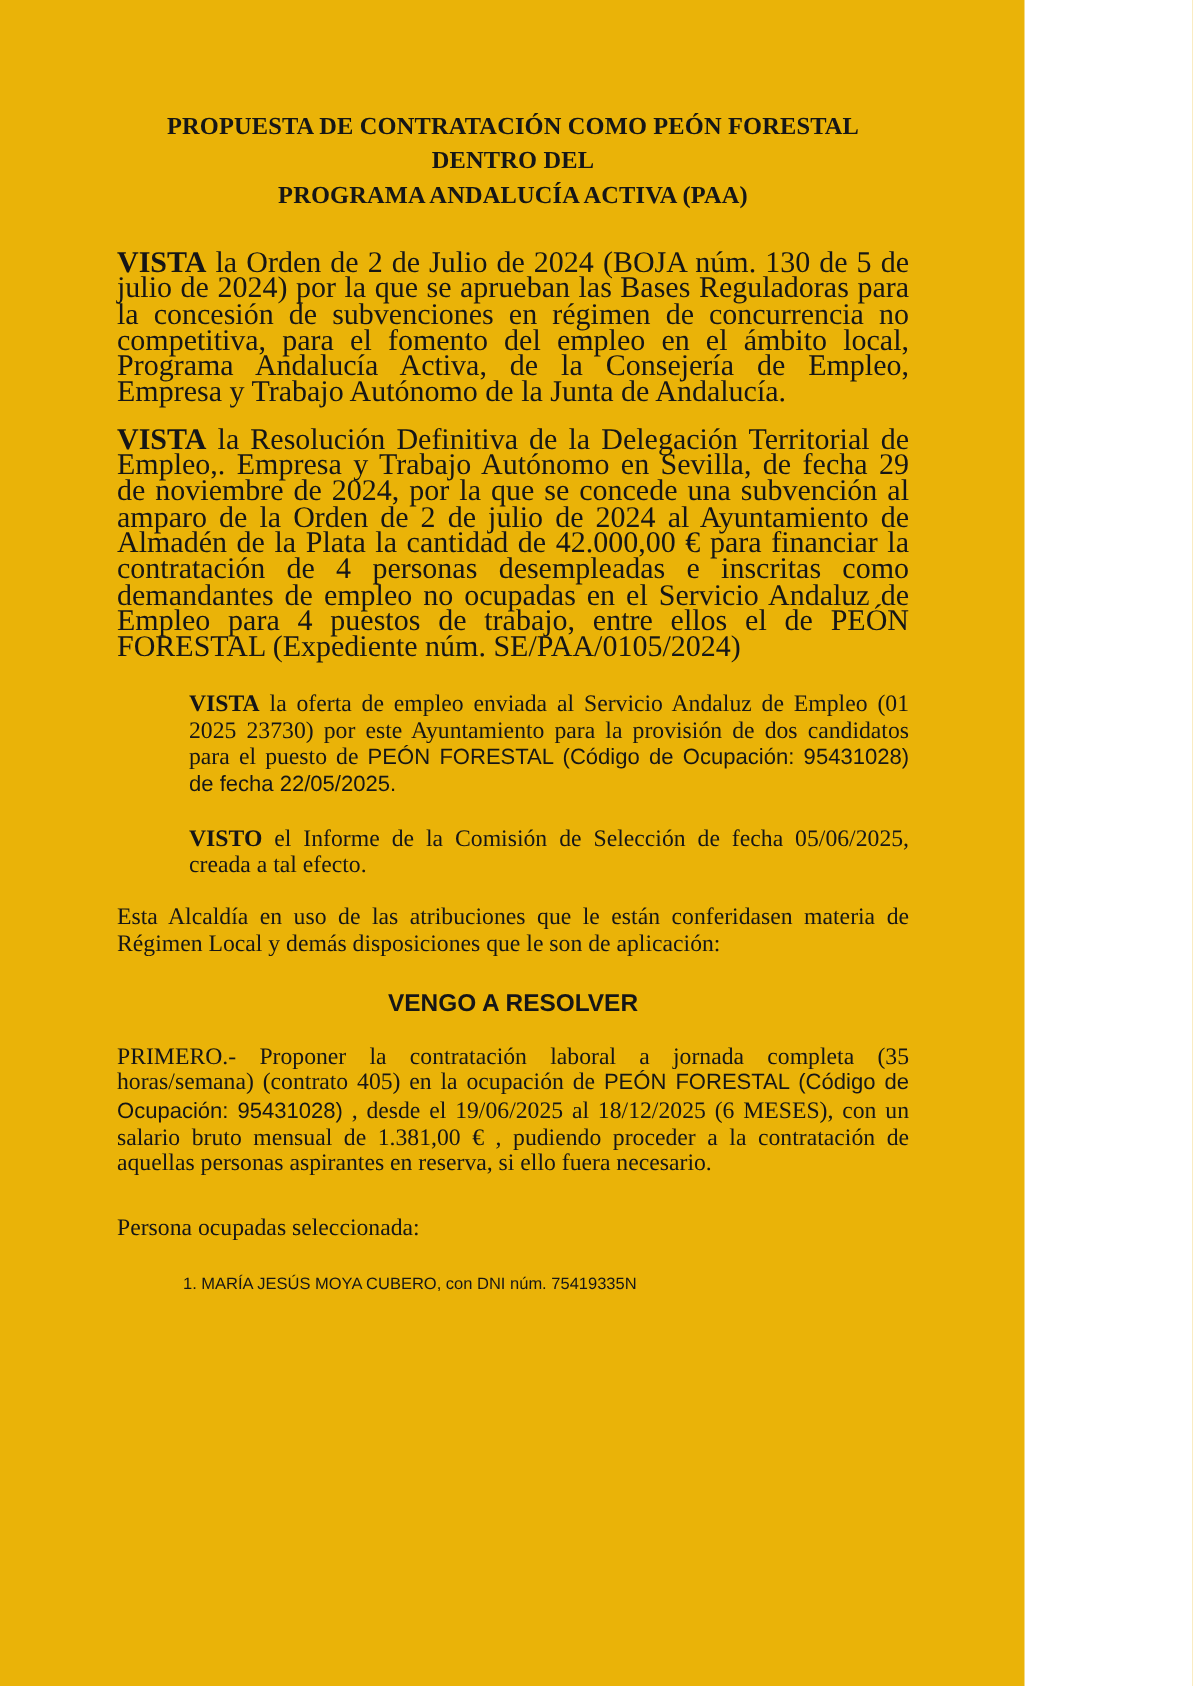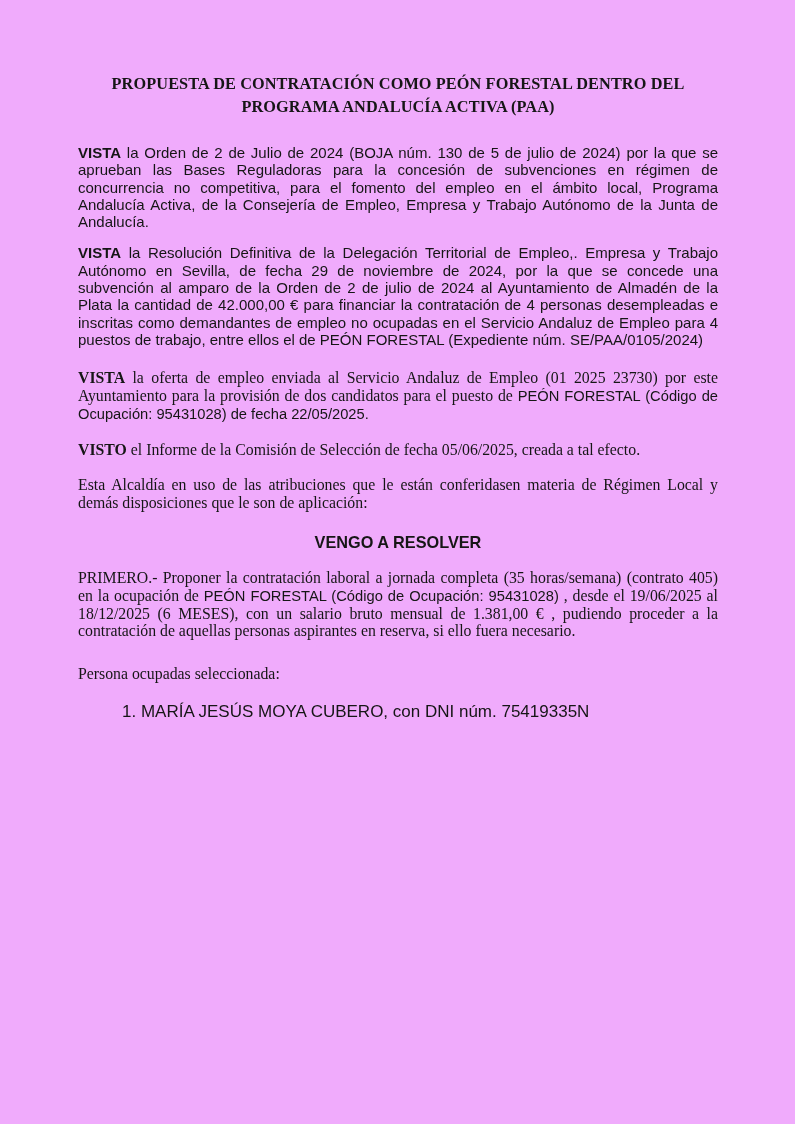--- a/index.html
+++ b/index.html
@@ -9,66 +9,66 @@
     background: #ffffff;
   }
   body {
     width: 795px;
     height: 1124px;
     color: #161616;
     overflow: hidden;
   }
   .page {
     box-sizing: border-box;
-    width: 795px;
+    width: 683px;
     height: 1124px;
     padding: 72px 77px 40px 78px;
-    background: #f0abfc;
+    background: #eab308;
   }
 
   .doc-title {
     font-family: "Liberation Serif", "DejaVu Serif", serif;
     font-weight: bold;
     font-size: 16.3px;
     line-height: 23px;
     text-align: center;
     letter-spacing: 0.1px;
     margin-bottom: 26px;
   }
   .para {
     margin: 0;
     text-align: justify;
     line-height: 17.3px;
   }
-  .p-sans  { font-family: Liberation Sans, sans-serif; font-size: 15px; }
+  .p-sans  { font-family: Liberation Serif, serif; font-size: 20px; }
   .p-serif { font-family: "Liberation Serif", "DejaVu Serif", serif;   font-size: 15.8px; }
   .run-sans {
     font-family: "Liberation Sans", "DejaVu Sans", sans-serif;
     font-size: 14.7px;
   }
   .lead { font-weight: bold; }
 
   .mb14 { margin-bottom: 14px; }
-  .mb18 { margin-bottom: 18px; }
+  .mb18 { margin-bottom: 18px; margin-left: 48px; }
   .mb21 { margin-bottom: 21px; }
   .mb22 { margin-bottom: 22px; }
   .mb23 { margin-bottom: 23px; }
   .mb25 { margin-bottom: 25px; }
 
   .resolve-heading {
     font-family: Liberation Sans, sans-serif;
     font-weight: bold;
     font-size: 16.3px;
     line-height: 17.3px;
     text-align: center;
     margin: 0 0 18px 0;
   }
   .candidate-line {
     font-family: "Liberation Sans", "DejaVu Sans", sans-serif;
-    font-size: 17px;
+    font-size: 11px;
     line-height: 17.3px;
     padding-left: 44px;
     text-align: left;
   }
 </style>
 </head>
 <body>
 
 <div class="page">
 

